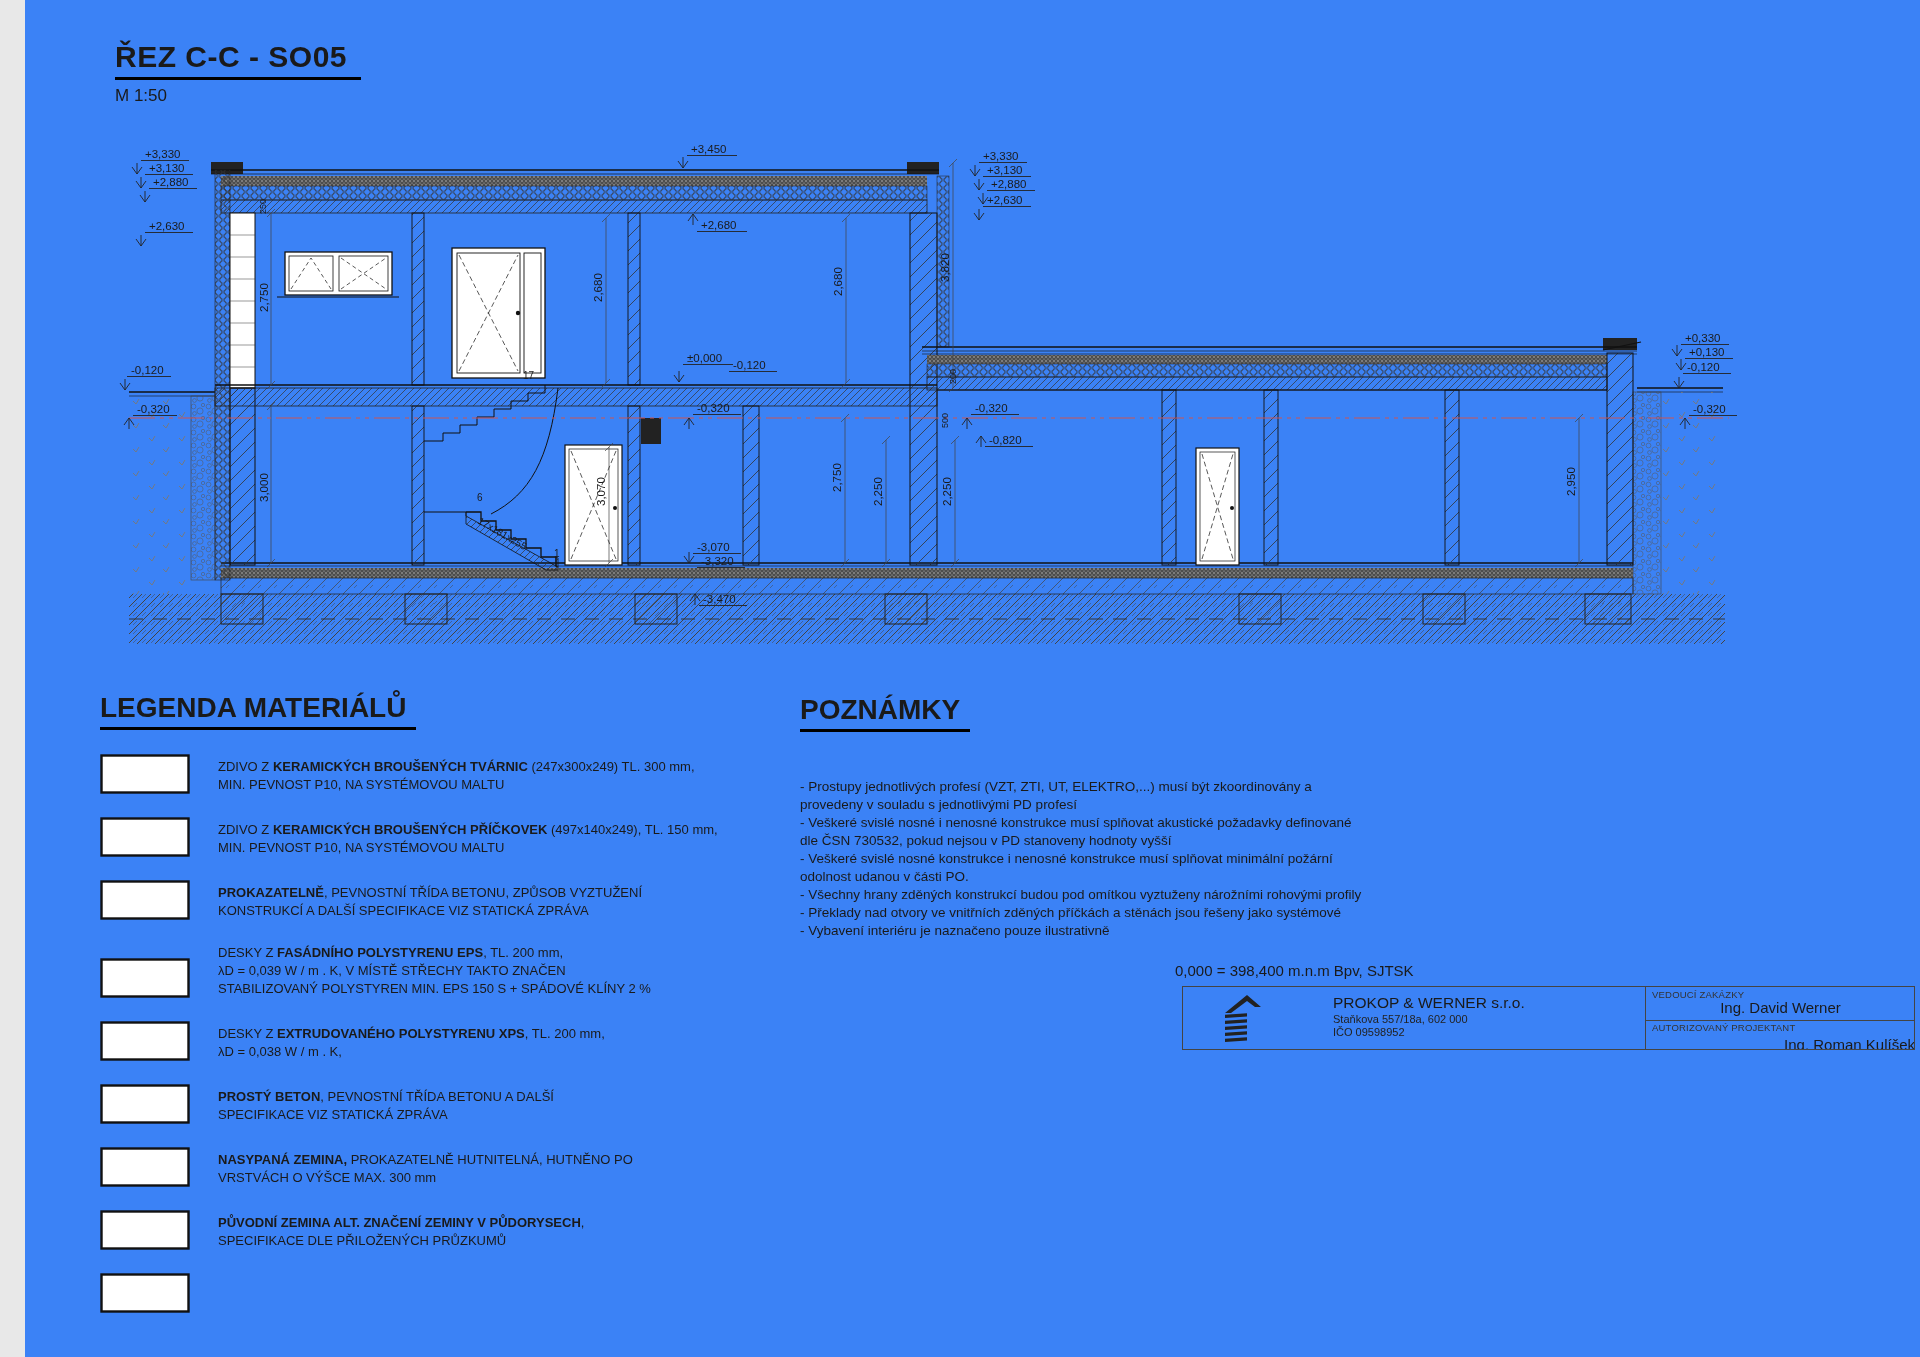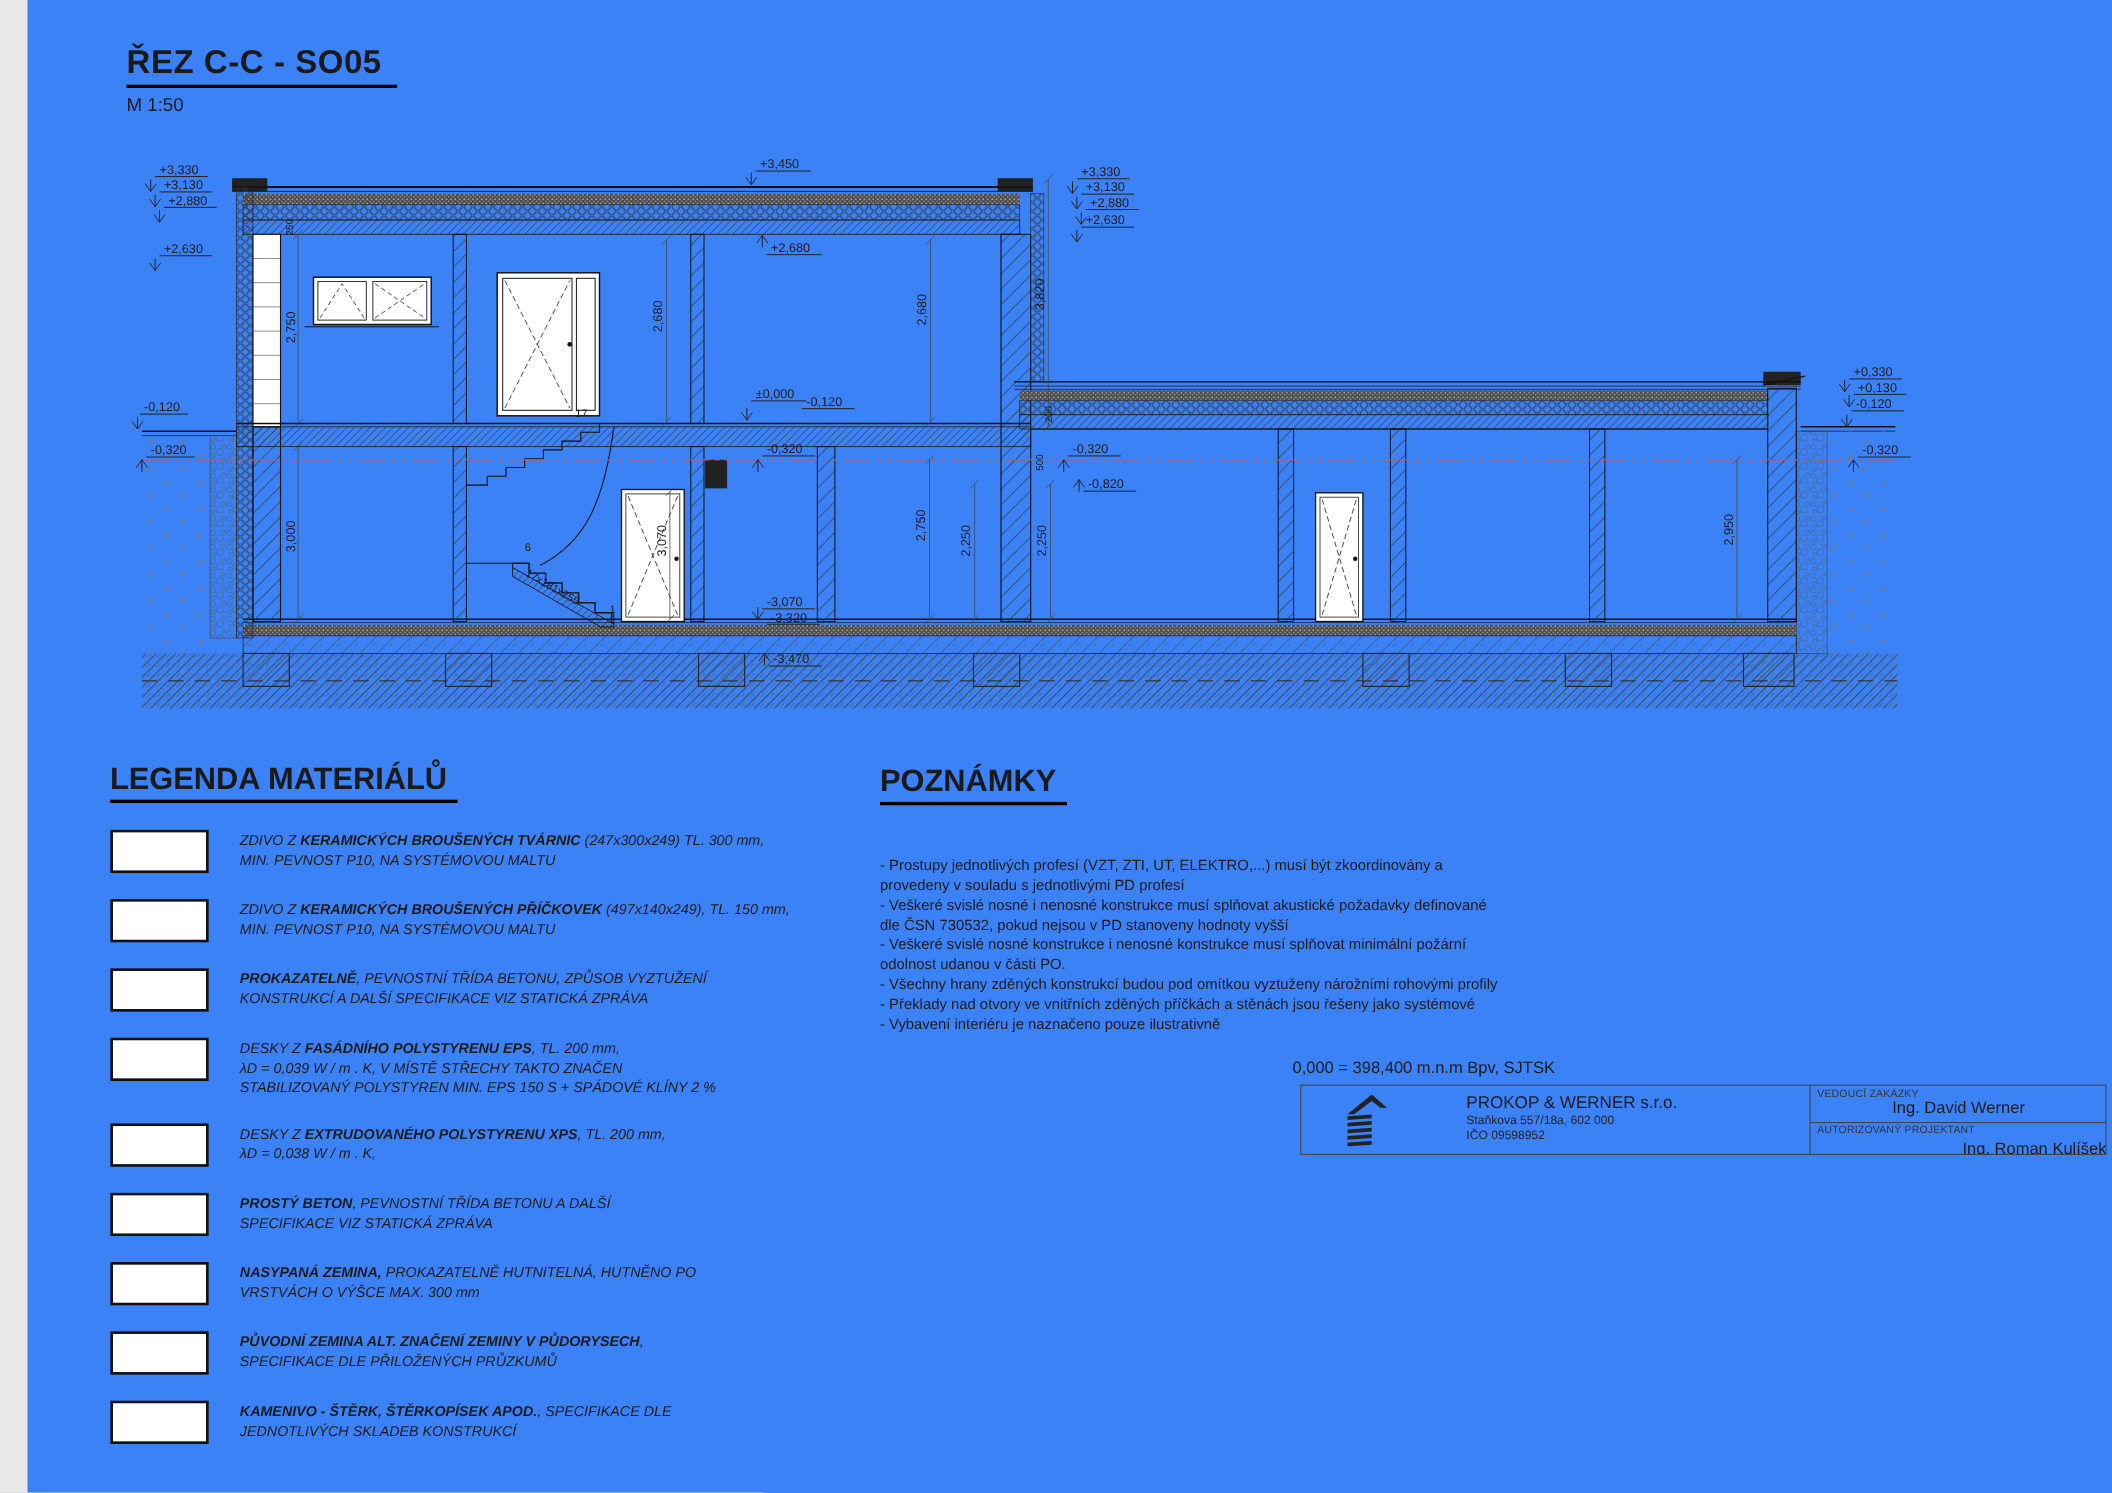--- a/index.html
+++ b/index.html
@@ -11,21 +11,21 @@
           display:inline-block;border-bottom:3px solid #000;padding-bottom:3px;padding-right:14px;}
   .hdr .scale{font-size:17px;margin-top:6px;}
   
   #sec-svg{position:absolute;left:0;top:0;}
   #sec-svg text{font-family:"Liberation Sans",sans-serif;fill:#1a1a1a;}
   
   .legend{position:absolute;left:75px;top:692px;width:620px;}
   .notes{position:absolute;left:775px;top:694px;width:660px;}
   .sec-head{font-size:28px;font-weight:bold;display:inline-block;
             border-bottom:3px solid #000;padding-bottom:3px;padding-right:10px;margin:0 0 24px 0;}
-  .lg-item{display:flex;align-items:flex-start;margin-bottom:23px;min-height:40px;font-style:italic;}
+  .lg-item{display:flex;align-items:flex-end;margin-bottom:23px;min-height:40px;}
   .swatch{flex:0 0 auto;margin-right:28px;line-height:0;}
   .swatch rect.swr{stroke:#111;stroke-width:2.4;fill:#fff;}
   .lg-text{font-size:13px;line-height:1.38;padding-top:1px;}
   .note-line{font-size:13.5px;line-height:1.33;}
   .notes .body{margin-top:22px;}
   
   .datum{position:absolute;left:1150px;top:962px;font-size:15px;}
   .tblock{position:absolute;left:1157px;top:986px;width:731px;height:62px;
           border:1.6px solid #444;overflow:hidden;}
   .tb-left{position:absolute;left:0;top:0;width:462px;height:62px;}
@@ -453,24 +453,20 @@
             <div><span>SPECIFIKACE DLE PŘILOŽENÝCH PRŮZKUMŮ</span></div>
           </div>
     </div>
 
     <div class="lg-item">
       <span class="swatch">
         <svg width="90" height="40">
               <rect class="swr" x="1.5" y="1.5" width="87" height="37" fill="url(#p-gravel)"></rect>
             </svg>
       </span>
-      <div class="lg-text">
-            <div><b>KAMENIVO - ŠTĚRK, ŠTĚRKOPÍSEK APOD.</b><span>, SPECIFIKACE DLE</span></div>
-            <div><span>JEDNOTLIVÝCH SKLADEB KONSTRUKCÍ</span></div>
-          </div>
     </div>
   </div>
   </div>
 
   <div class="notes">
     <h2 class="sec-head">POZNÁMKY</h2>
     <div class="body" id="notes-list">
         <div class="note-line">- Prostupy jednotlivých profesí (VZT, ZTI, UT, ELEKTRO,...) musí být zkoordinovány a</div>
         <div class="note-line">provedeny v souladu s jednotlivými PD profesí</div>
         <div class="note-line">- Veškeré svislé nosné i nenosné konstrukce musí splňovat akustické požadavky definované</div>

